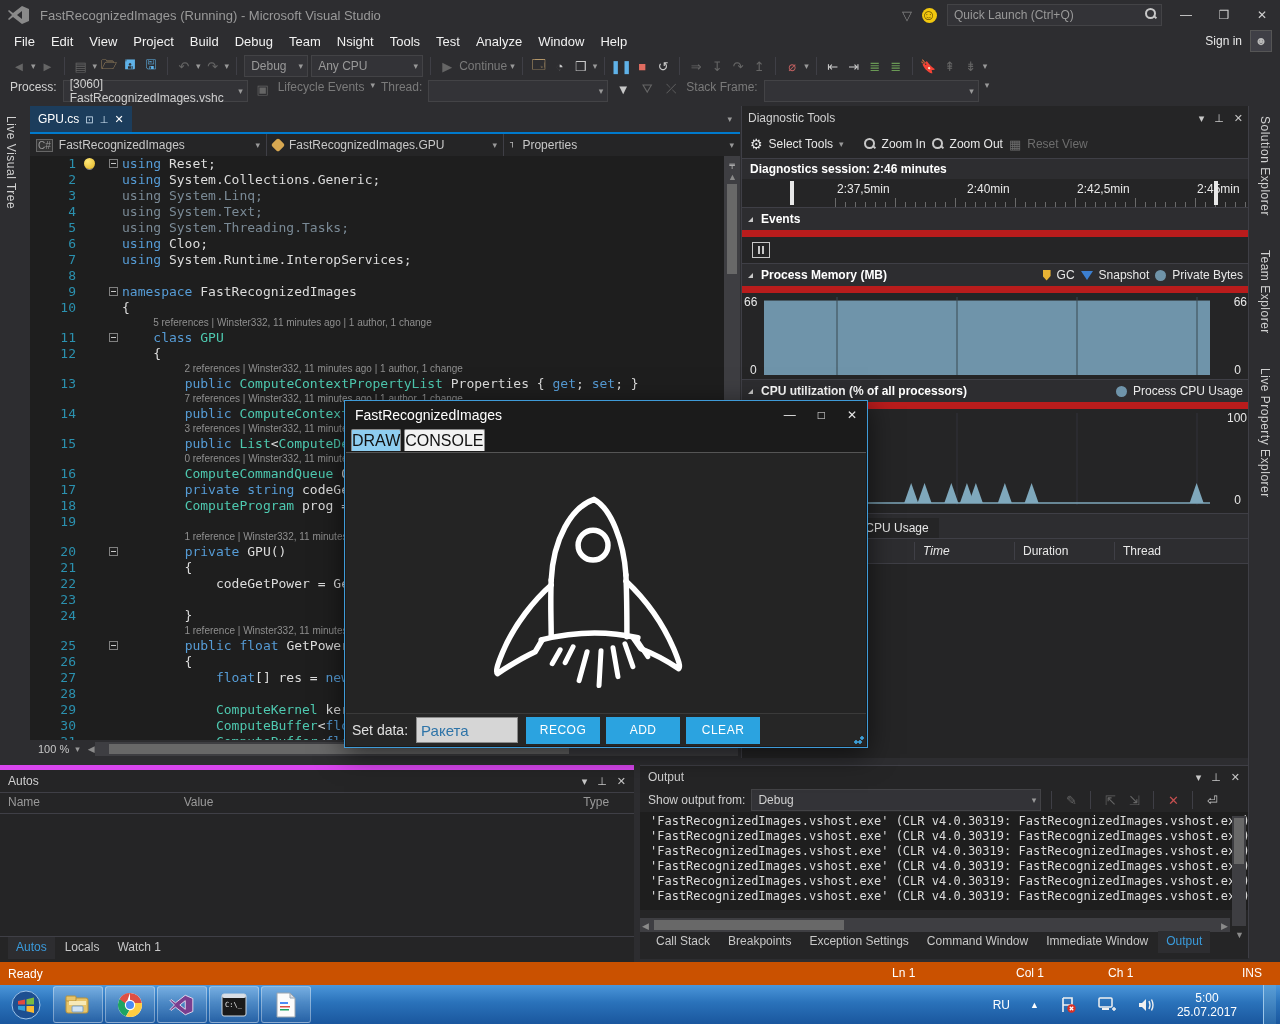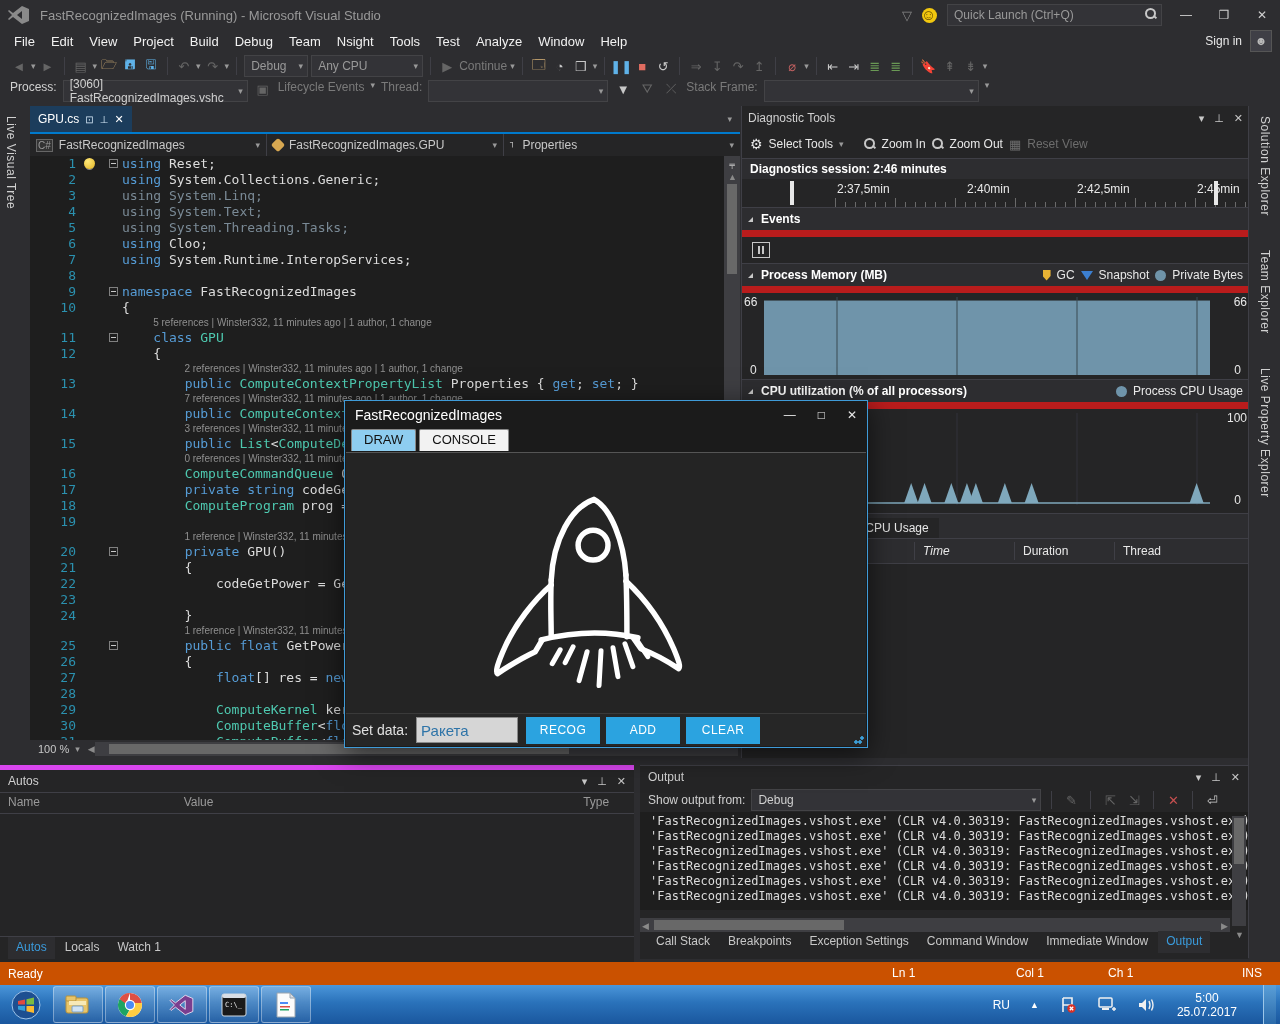--- a/index.html
+++ b/index.html
@@ -130,21 +130,21 @@
   .tb-btn{width:48px;height:35px;margin:2px 1px;border:1px solid rgba(255,255,255,.35);border-radius:3px;background:linear-gradient(180deg,rgba(255,255,255,.25),rgba(255,255,255,.05));display:flex;align-items:center;justify-content:center;}
   #start-orb{width:52px;height:39px;display:flex;align-items:center;justify-content:center;border:none;background:none;}
   #tray{margin-left:auto;display:flex;align-items:center;gap:20px;color:#fff;font-size:12px;padding-right:4px;}
   #clock{text-align:center;line-height:14px;font-size:12px;padding-right:6px;}
   #show-desktop{width:12px;height:39px;background:linear-gradient(180deg,#5a9fd8,#2a6aaa);border-left:1px solid #9cc6e8;}
   
   #fw{left:344px;top:400px;width:524px;height:348px;background:#1b1b1b;border:1px solid #3f9bd8;box-shadow:0 6px 26px rgba(0,0,0,.6);z-index:50;box-sizing:border-box;}
   #fw-title{height:28px;display:flex;align-items:center;padding:0 10px;color:#fff;font-size:14px;}
   #fw-title .btns{margin-left:auto;display:flex;gap:22px;color:#e8e8e8;font-size:12px;}
   #fw-tabs{height:22px;display:flex;gap:3px;padding-left:6px;}
-  .fwtab{font-size:13px;color:#111;padding:2px 12px;border:1px solid #888;border-bottom:none;border-radius:2px 2px 0 0;}
+  .fwtab{font-size:16px;color:#111;padding:2px 0;border:1px solid #888;border-bottom:none;border-radius:2px 2px 0 0;}
   .fwtab.active{background:#8ecdf0;}
   .fwtab.plain{background:#f2f2f2;}
   #fw-canvas{position:absolute;left:1px;right:1px;top:51px;height:263px;background:#242424;border-top:1px solid #555;}
   #fw-bottom{position:absolute;left:1px;right:1px;bottom:1px;height:32px;background:#262626;border-top:1px solid #3a3a3a;display:flex;align-items:center;gap:8px;padding:0 6px;}
   #fw-setdata{color:#e0e0e0;font-size:14px;}
   #fw-input{width:92px;height:24px;background:#d6d6d6;border:1px solid #8a8a8a;color:#2e74a8;font-size:15px;padding:0 4px;font-family:"Liberation Sans",sans-serif;}
   .fw-btn{width:74px;height:27px;background:#2ba3e0;color:#fff;font-size:12px;border:none;letter-spacing:.5px;display:flex;align-items:center;justify-content:center;}
   #fw-grip{position:absolute;right:2px;bottom:2px;width:10px;height:10px;
     background:radial-gradient(circle 1.5px at 2px 8px,#3c9fd8 1.5px,transparent 2px),
                radial-gradient(circle 1.5px at 6px 8px,#3c9fd8 1.5px,transparent 2px),

